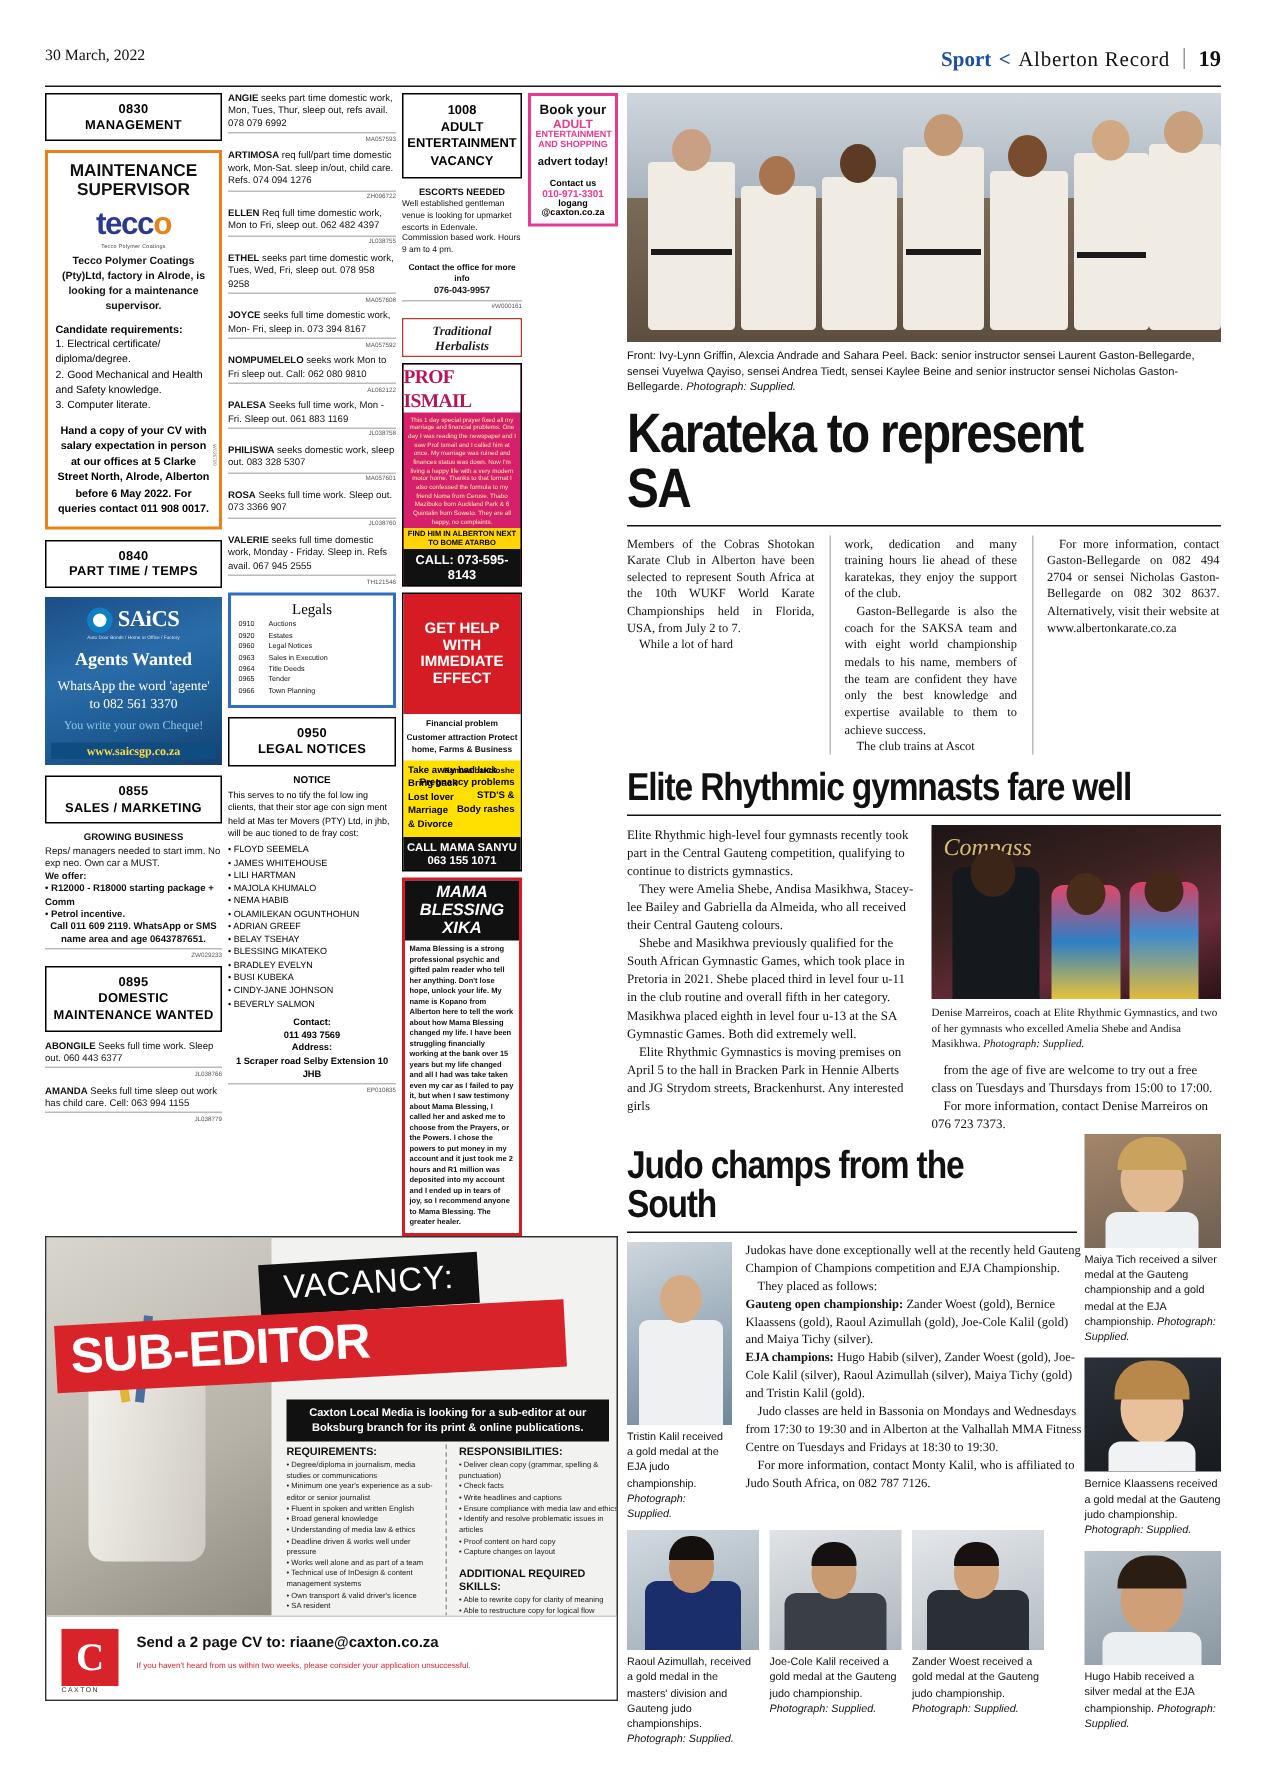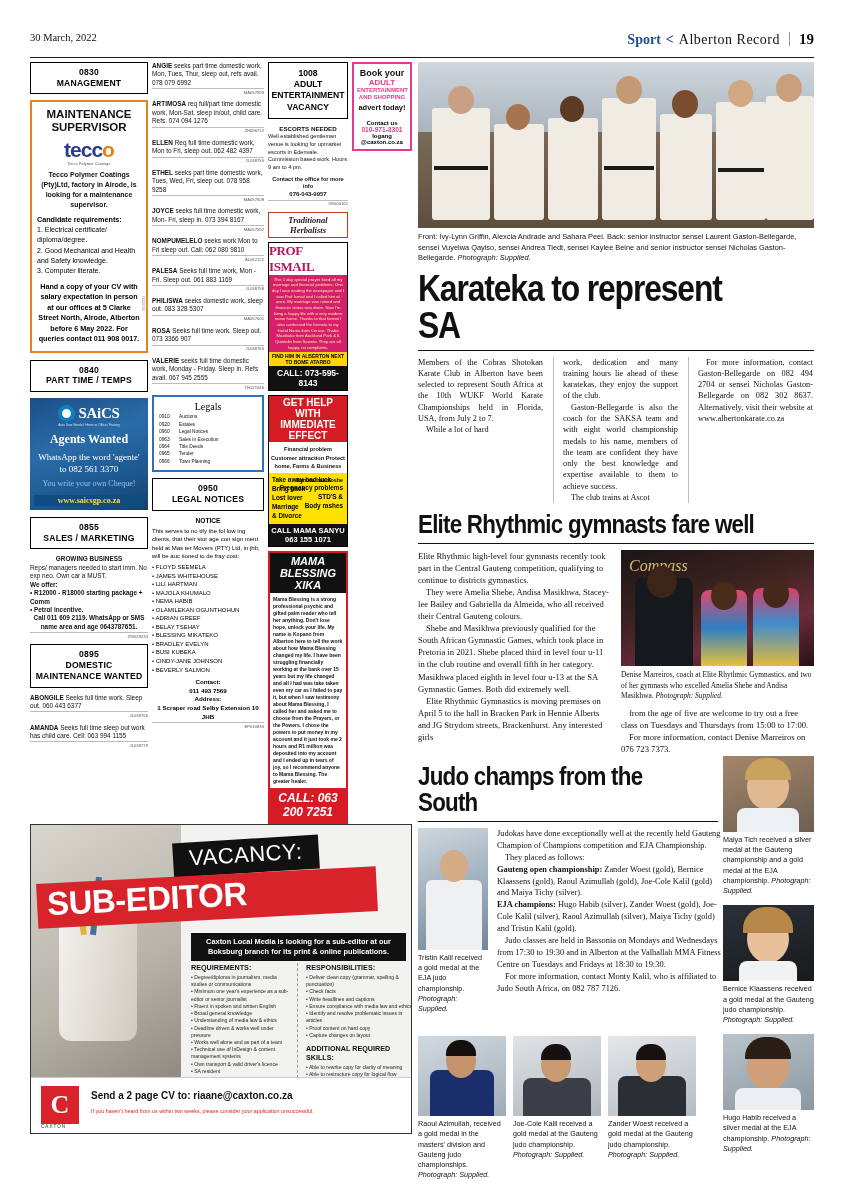--- a/index.html
+++ b/index.html
@@ -94,21 +94,21 @@
   .herb-ad { border:1.5px solid #c0392b; margin-bottom:4px;}
   .herb-head { background:#fff; text-align:center; padding:2px; }
   .herb-title { font-family:"Liberation Serif",serif; font-style:italic; font-weight:bold; font-size:8.5px; color:#1c1c1c;}
   .prof-ad { border:1.5px solid #000; background:#d6206b; position:relative; margin-bottom:4px; overflow:hidden;}
   .prof-name { background:#fff; color:#b8145a; font-weight:bold; font-size:13px; text-align:left; font-family:"Liberation Serif",serif; letter-spacing:-.4px;}
   .prof-body { font-size:4.2px; color:#ffe9a8; line-height:1.35; padding:2px 3px; text-align:center;}
   .prof-foot { background:#ffd400; color:#000; font-weight:bold; font-size:5px; text-align:center; padding:1px;}
   .prof-call { background:#111; color:#fff; font-weight:bold; font-size:8.5px; text-align:center; padding:2px;}
 
   .help-ad { border:1.5px solid #000; margin-bottom:4px;}
-  .help-red { background:#d51b23; color:#fff; font-weight:bold; font-size:10px; text-align:center; line-height:1.1; padding:1px 2px;}
+  .help-red { background:#d51b23; color:#fff; font-weight:bold; font-size:10px; text-align:center; line-height:1.1; padding:18px 2px;}
   .help-white { background:#fff; color:#111; font-size:5.6px; text-align:center; line-height:1.45; padding:3px 2px; font-weight:bold;}
   .help-yellow { background:#ffe000; color:#000; font-size:6.4px; font-weight:bold; line-height:1.4; padding:3px; position:relative;}
   .help-yellow .rightcol { position:absolute; right:4px; top:4px; text-align:right;}
   .help-black { background:#111; color:#fff; font-weight:bold; font-size:7.5px; text-align:center; padding:2px;}
 
   .mama-ad { border:2px solid #d51b23; background:#fff; margin-bottom:4px;}
   .mama-title { background:#111; color:#fff; font-weight:bold; font-size:11px; text-align:center; font-style:italic; padding:2px;}
   .mama-body { font-size:5px; line-height:1.4; padding:3px; color:#111; font-weight:bold;}
   .mama-call { background:#d51b23; color:#fff; font-weight:bold; font-style:italic; font-size:12px; text-align:center; padding:3px;}
 
@@ -164,21 +164,21 @@
 
   .body2 { display:flex; gap:10px; }
   .bcol { width: 193px; font-family:"Liberation Serif",serif; font-size: 8.6px; line-height:1.4; color:#111;}
   .bcol p { margin:0; text-indent:8px;}
   .bcol p.first { text-indent:0; }
 
   .gym-photo { width:193px; height:116px; background:linear-gradient(160deg,#1d1516,#3b2220 40%,#6a2c3a 70%,#2a1214); position:relative; overflow:hidden;}
   .gy-text { position:absolute; left:8px; top:5px; font-family:"Liberation Serif",serif; font-style:italic; font-size:16px; color:#e8cf7a; opacity:.9;}
   .gy-fig { position:absolute; bottom:0; border-radius:8px 8px 0 0;}
 
-  .judo-photos { display:flex; gap:7px; margin-top: 22px; }
+  .judo-photos { display:flex; gap:7px; margin-top: 6px; }
   .jp { width: 88px; }
   .jp-img { width:88px; height:80px; position:relative; overflow:hidden; background:#b9c1c7;}
   .jp-cap { font-size: 7.2px; line-height:1.42; margin-top:3px; color:#111;}
   .jp-cap i { font-style: italic; }
 
   .right-rail { position:absolute; left: 723px; top: 756px; width: 91px; }
   .rr-img { width:91px; height:76px; position:relative; overflow:hidden; background:#aab;}
   .rr-cap { font-size:7.2px; line-height:1.42; margin:3px 0 9px; color:#111;}
   .rr-cap i { font-style: italic;}
   .p-head { position:absolute; border-radius:50%; }

